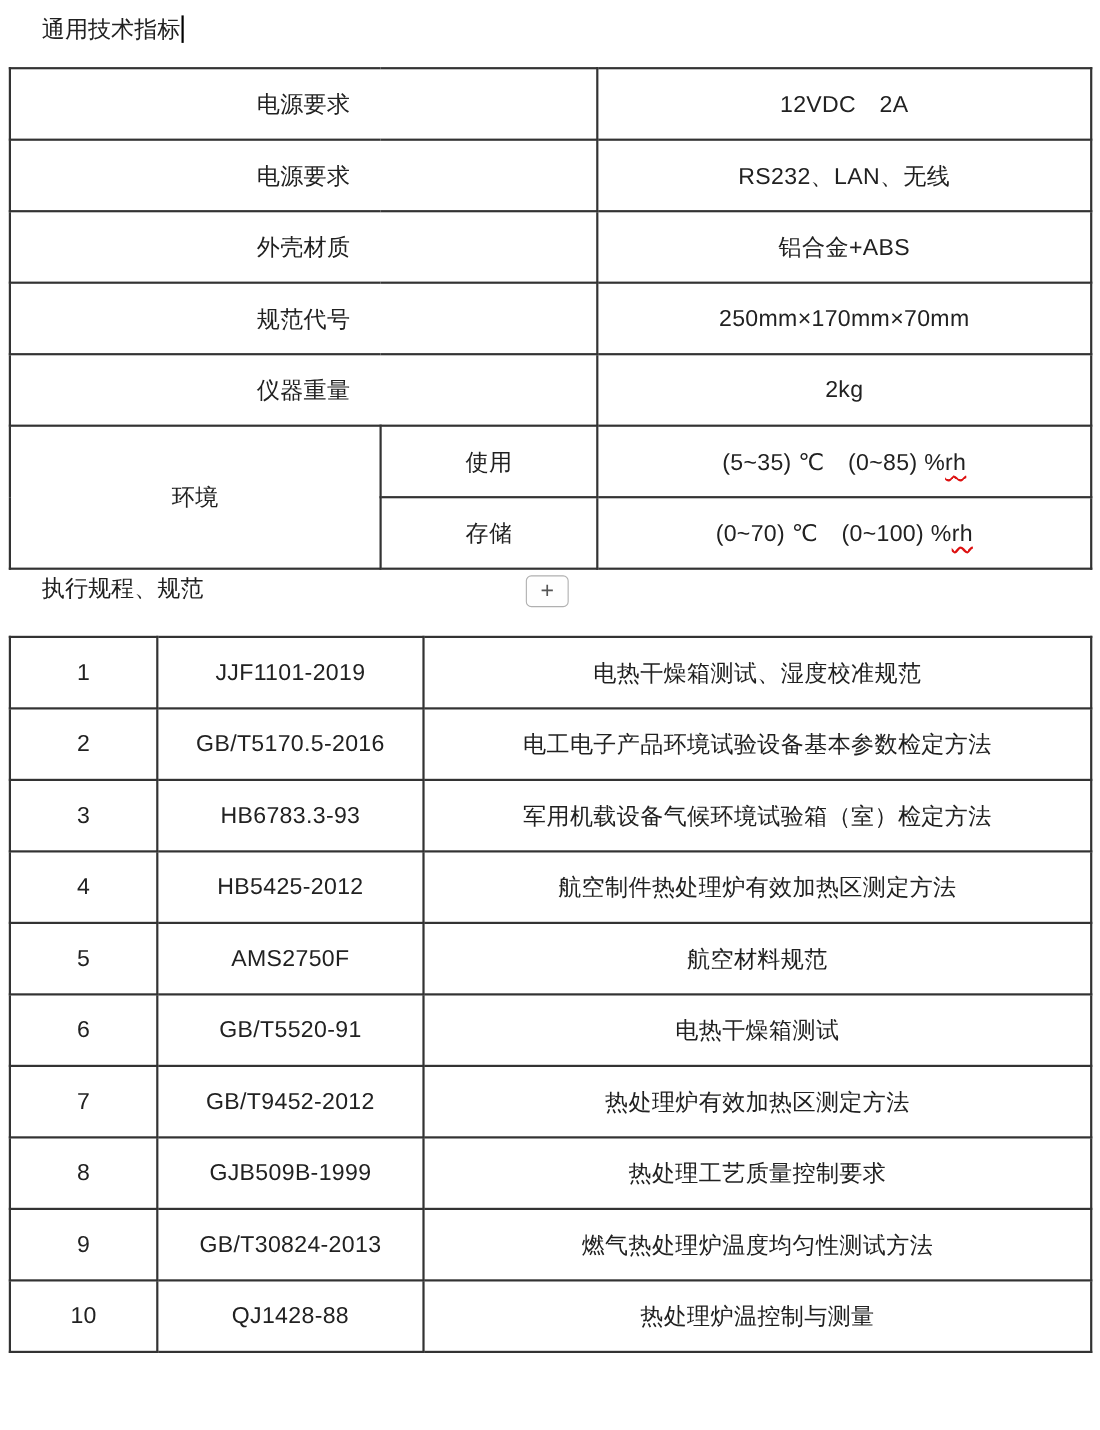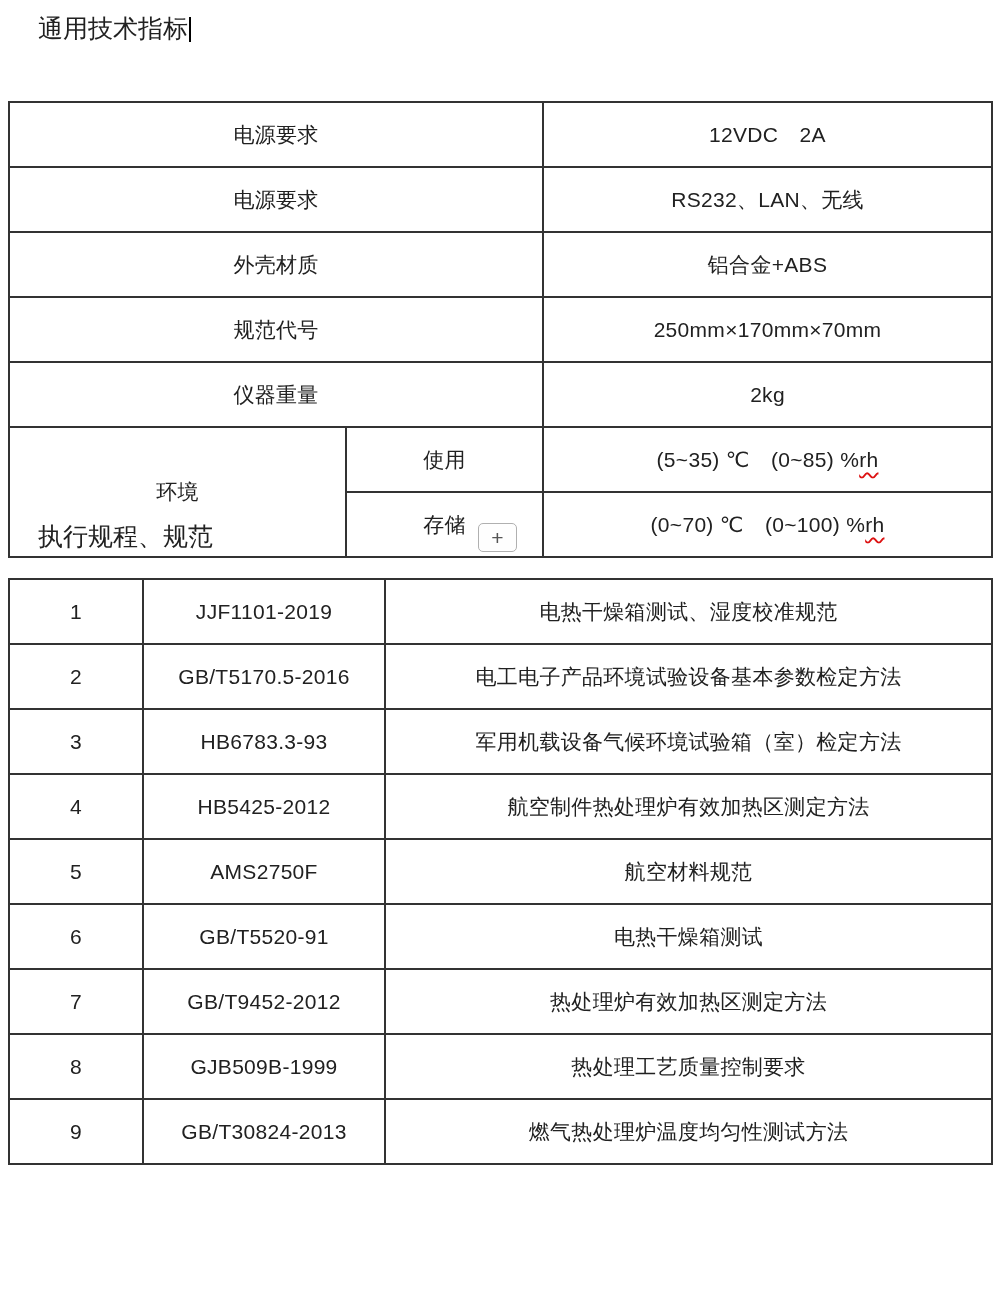--- a/index.html
+++ b/index.html
@@ -11,21 +11,21 @@
     position: relative;
     width: 1000px;
     height: 1300px;
     overflow: hidden;
     font-family: "Liberation Sans", "DejaVu Sans", sans-serif;
     color: #212121;
   }
   .doc-heading {
     position: absolute;
     left: 38px;
-    font-size: 25px;
+    font-size: 21px;
     line-height: 28px;
     white-space: nowrap;
   }
   #heading-1 { top: 14px; }
   #heading-2 { top: 522px; }
   .caret {
     display: inline-block;
     width: 2px;
     height: 25px;
     background: #000000;
@@ -34,21 +34,20 @@
   }
   table.doc-table {
     position: absolute;
     border-collapse: collapse;
     table-layout: fixed;
   }
   #spec-table {
     left: 8px;
     top: 61px;
     width: 983px;
-    margin-top: 40px;
   }
   #standards-table {
     left: 8px;
     top: 578px;
     width: 983px;
   }
   .doc-table tr { height: 65px; }
   .doc-table td {
     border: 2px solid #333333;
     text-align: center;
@@ -176,14 +175,19 @@
     <tr>
       <td>8</td>
       <td>GJB509B-1999</td>
       <td>热处理工艺质量控制要求</td>
     </tr>
     <tr>
       <td>9</td>
       <td>GB/T30824-2013</td>
       <td>燃气热处理炉温度均匀性测试方法</td>
     </tr>
+    <tr>
+      <td>10</td>
+      <td>QJ1428-88</td>
+      <td>热处理炉温控制与测量</td>
+    </tr>
   </tbody>
 </table>
 
 </body></html>

